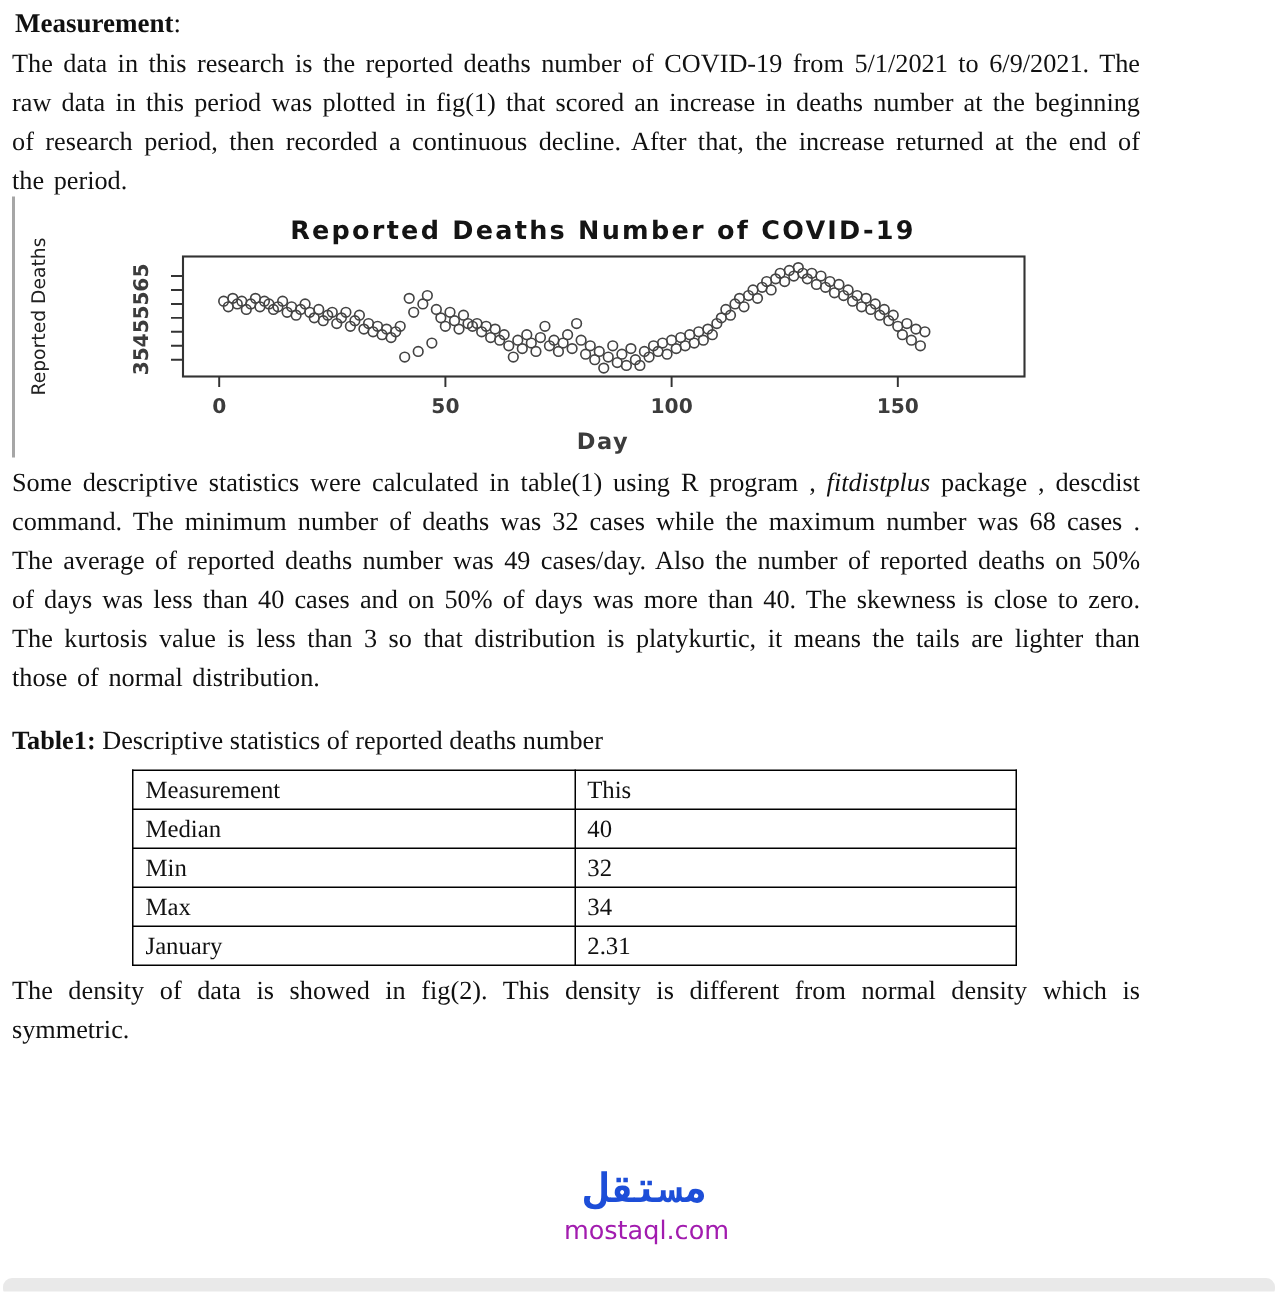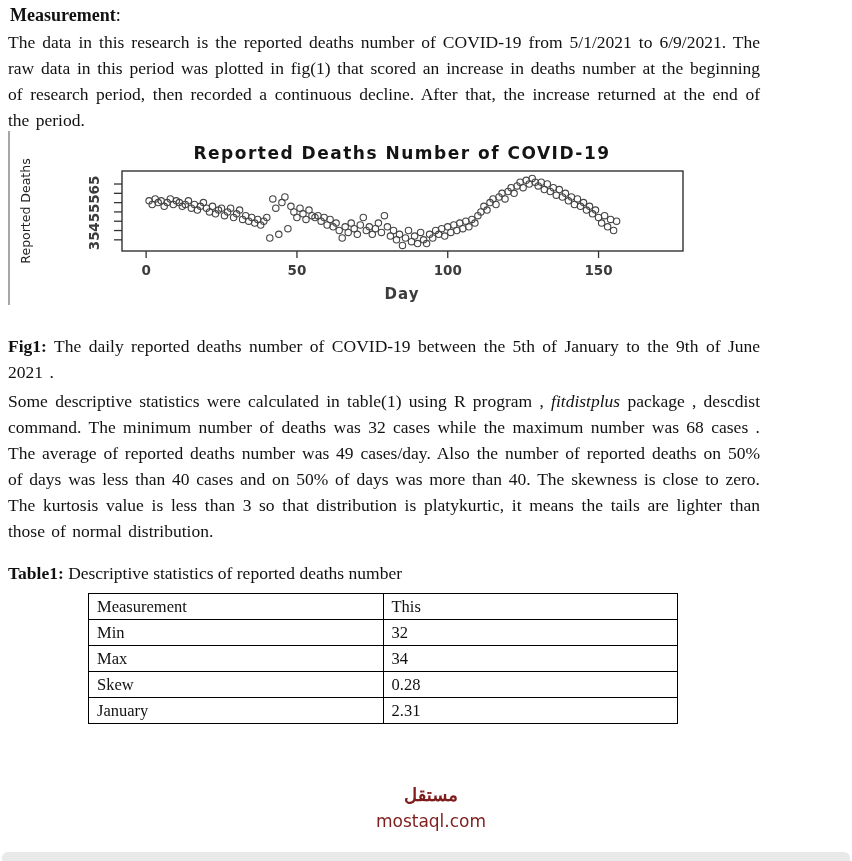--- a/index.html
+++ b/index.html
@@ -32,22 +32,22 @@
   }
   table.stats td{
     border:1px solid #000;padding:1px 8px;height:23px;vertical-align:middle;
   }
   table.stats td.col-meas{width:50%;}
   .para3{margin-top:0;}
   .watermark{
     position:absolute;left:326px;top:780px;width:210px;z-index:0;
     text-align:center;user-select:none;
   }
-  .wm-logo{font-family:Liberation Serif, serif;font-size:18px;font-weight:bold;color:#7f1d1d;line-height:30px;}
-  .wm-domain{font-family:"DejaVu Sans",sans-serif;font-size:17px;color:#7f1d1d;line-height:22px;}
+  .wm-logo{font-family:Liberation Mono, monospace;font-size:27px;font-weight:bold;color:#1d4ed8;line-height:30px;}
+  .wm-domain{font-family:"DejaVu Sans",sans-serif;font-size:17px;color:#a21caf;line-height:22px;}
   .bottom-bar{
     position:absolute;left:2px;right:2px;bottom:-4px;height:13px;z-index:2;
     background:#e9e9e9;border-radius:6px;
   }
 </style>
 </head>
 <body>
 
 <div class="watermark">
   <div class="wm-logo">مستقل</div>
@@ -244,47 +244,47 @@
           <circle cx="607.6" cy="93.8" r="3.2" fill="none" stroke="#444444" stroke-width="1.1"></circle>
           <circle cx="610.6" cy="86.4" r="3.2" fill="none" stroke="#444444" stroke-width="1.1"></circle>
           <circle cx="613.6" cy="97.5" r="3.2" fill="none" stroke="#444444" stroke-width="1.1"></circle>
           <circle cx="616.6" cy="88.2" r="3.2" fill="none" stroke="#444444" stroke-width="1.1"></circle>
         </g>
       <text class="y-title" x="30" y="78" text-anchor="middle" transform="rotate(-90 30 78)">Reported Deaths</text>
       <text class="axis-title" x="402" y="166" text-anchor="middle">Day</text>
     </svg>
   </div>
 
-  <p class="caption"><b>Fig1:</b><span> The daily reported deaths number of COVID-19 between the  5th of January to the 9th of June 2021 .</span></p>
 
   <p class="body-text para2"><span>Some descriptive statistics were calculated in table(1) using R program , </span><i>fitdistplus</i><span> package , descdist command. The minimum number of deaths  was 32 cases while the maximum number was 68 cases . The average of reported deaths number was 49 cases/day. Also the number of reported deaths on 50% of days was less than 40 cases and on 50% of days was more than 40. The skewness is close to zero. The kurtosis value is less than 3 so that distribution is platykurtic, it means the tails are lighter than those of normal distribution.</span></p>
 
   <p class="tbl-caption"><b>Table1:</b><span> Descriptive statistics of reported deaths number</span></p>
 
   <table class="stats">
     <tbody>
       <tr>
         <td class="col-meas">Measurement</td>
         <td>This</td>
       </tr>
       <tr>
+        <td class="col-meas">Median</td>
+        <td>40</td>
+      </tr>
+      <tr>
         <td class="col-meas">Min</td>
         <td>32</td>
       </tr>
       <tr>
         <td class="col-meas">Max</td>
         <td>34</td>
       </tr>
       <tr>
-        <td class="col-meas">Skew</td>
-        <td>0.28</td>
-      </tr>
-      <tr>
         <td class="col-meas">January</td>
         <td>2.31</td>
       </tr>
     </tbody>
   </table>
 
+  <p class="body-text para3">The density of  data is showed in fig(2). This density is different from normal density which is symmetric.</p>
 
 </div>
 
 <div class="bottom-bar"></div>
 
 </body></html>

